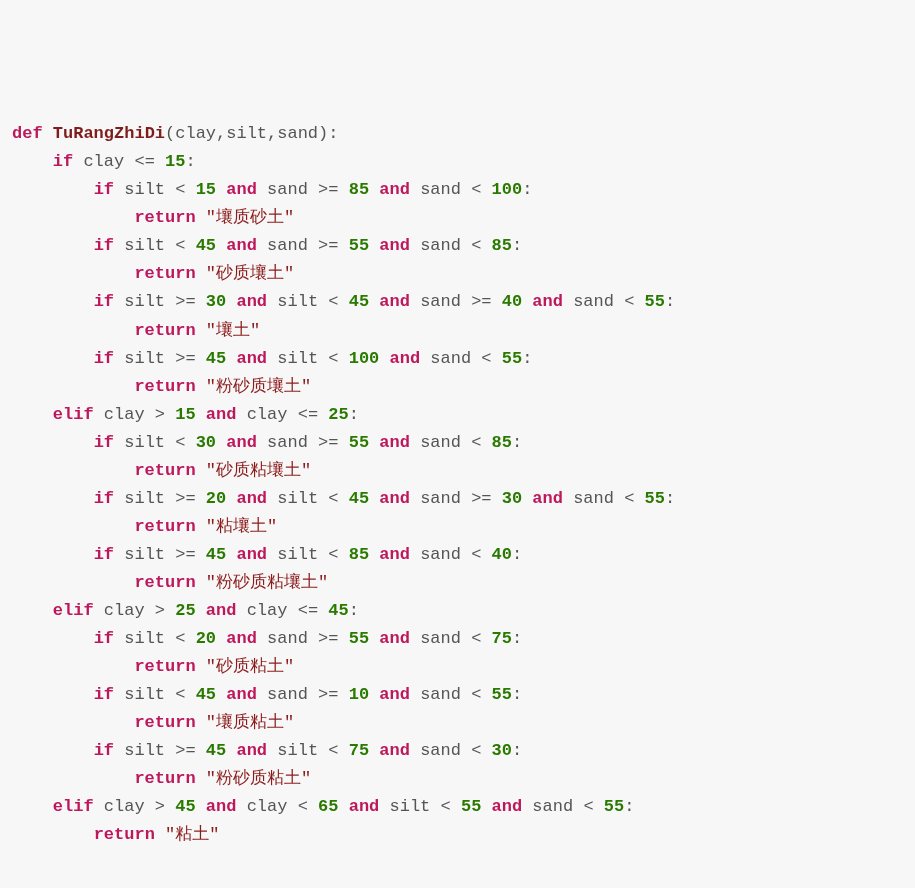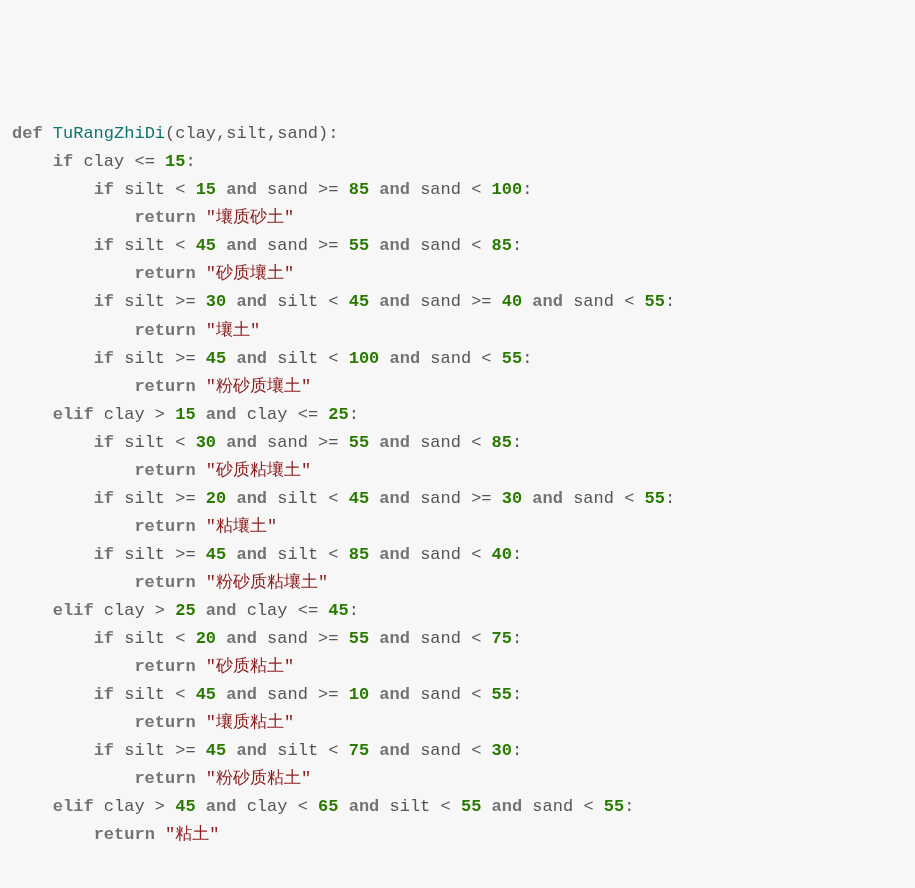--- a/index.html
+++ b/index.html
@@ -6,22 +6,22 @@
     margin: 0;
     padding: 8px 12px;
     background: #f7f7f7;
     font-family: Consolas, "Courier New", monospace;
     font-size: 17px;
     line-height: 1.65;
     color: #333;
     white-space: pre;
     overflow-x: auto;
   }
-  .kw   { color: #737373; font-weight: bold; }   
-  .fn   { color: #0f766e; font-weight: normal; }   
+  .kw   { color: #be185d; font-weight: bold; }   
+  .fn   { color: #7f1d1d; font-weight: bold; }   
   .var  { color: #555; }                         
   .op   { color: #555; }                         
   .num  { color: #2a7a00; font-weight: bold; }                      
   .str  { color: #8b1a1a; }                      
   .pn   { color: #555; }                         
   .line { display: block; }
 </style>
 </head>
 <body>
 

